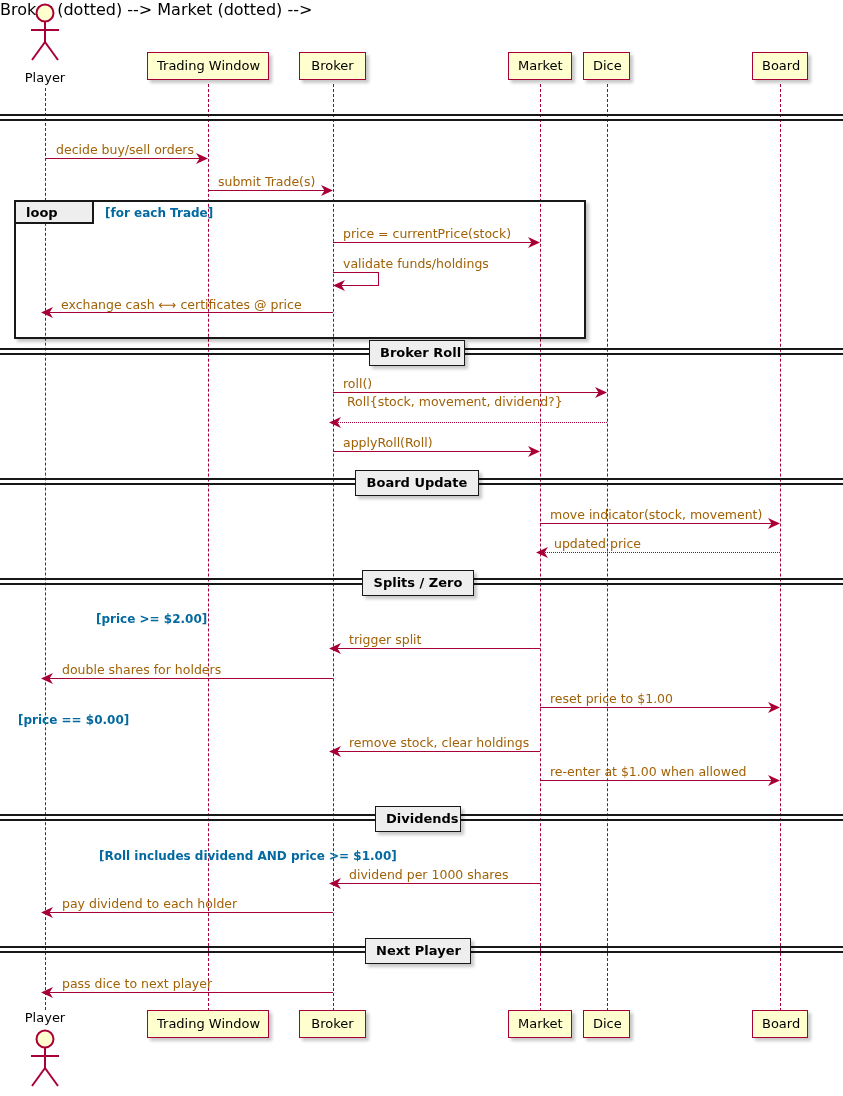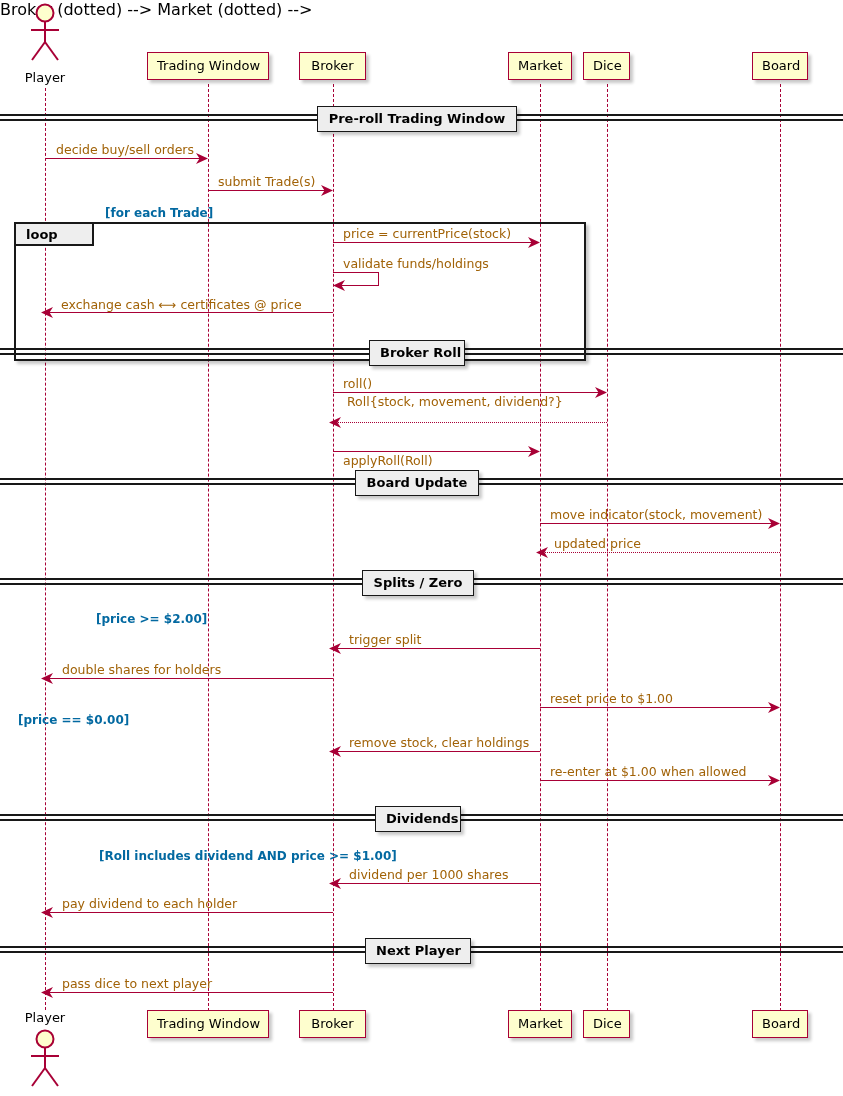--- a/index.html
+++ b/index.html
@@ -141,42 +141,41 @@
   <div class="participant" style="left:299px;top:52px;width:67px;">Broker</div>
   <div class="participant" style="left:508px;top:52px;width:64px;">Market</div>
   <div class="participant" style="left:583px;top:52px;width:47px;">Dice</div>
   <div class="participant" style="left:752px;top:52px;width:56px;">Board</div>
 
   
   <div class="divider-bars" style="top:114px;">
     <div class="bar b1"></div>
       <div class="bar b2"></div>
   </div>
-  <div class="divider-label" style="left:317px;top:106px;width:200px;">Pre-roll Trading Window</div>
 
   
   <div class="msg-label" style="left:56px;top:142px;">decide buy/sell orders</div>
   <div class="msg-line" style="left:45px;top:158px;width:157px;"></div>
   <div class="arrowhead" style="left:196px;top:153px;">
     <svg width="12" height="11" viewBox="0 0 12 11">
         <path d="M0 0 L12 5.5 L0 11 L3.5 5.5 Z" fill="#A80036"></path>
       </svg>
   </div>
 
   
   <div class="msg-label" style="left:218px;top:174px;">submit Trade(s)</div>
   <div class="msg-line" style="left:208px;top:190px;width:119px;"></div>
   <div class="arrowhead" style="left:321px;top:185px;">
     <svg width="12" height="11" viewBox="0 0 12 11">
         <path d="M0 0 L12 5.5 L0 11 L3.5 5.5 Z" fill="#A80036"></path>
       </svg>
   </div>
 
   
-  <div class="frame" style="left:14px;top:200px;width:572px;height:139px;margin-top:22px;">
+  <div class="frame" style="left:14px;top:200px;width:572px;height:139px;">
     <div class="frame-tab" style="width:78px;border-right:2px solid #181818;border-bottom:2px solid #181818;"></div>
     <div class="frame-tab-text">loop</div>
   </div>
   <div class="frame-guard" style="left:105px;top:206px;">[for each Trade]</div>
 
   
   <div class="msg-label" style="left:343px;top:226px;">price = currentPrice(stock)</div>
   <div class="msg-line" style="left:333px;top:242px;width:201px;"></div>
   <div class="arrowhead" style="left:528px;top:237px;">
     <svg width="12" height="11" viewBox="0 0 12 11">
@@ -225,21 +224,21 @@
    Broker (dotted) --&gt;
   <div class="msg-label" style="left:347px;top:394px;">Roll{stock, movement, dividend?}</div>
   <div class="msg-line dotted" style="left:333px;top:422px;width:274px;"></div>
   <div class="arrowhead" style="left:329px;top:417px;">
     <svg width="12" height="11" viewBox="0 0 12 11">
         <path d="M12 0 L0 5.5 L12 11 L8.5 5.5 Z" fill="#A80036"></path>
       </svg>
   </div>
 
   
-  <div class="msg-label" style="left:343px;top:435px;margin-top:18px;">applyRoll(Roll)</div>
+  <div class="msg-label" style="left:343px;top:435px;">applyRoll(Roll)</div>
   <div class="msg-line" style="left:333px;top:451px;width:201px;"></div>
   <div class="arrowhead" style="left:528px;top:446px;">
     <svg width="12" height="11" viewBox="0 0 12 11">
         <path d="M0 0 L12 5.5 L0 11 L3.5 5.5 Z" fill="#A80036"></path>
       </svg>
   </div>
 
   
   <div class="divider-bars" style="top:478px;">
     <div class="bar b1"></div>

